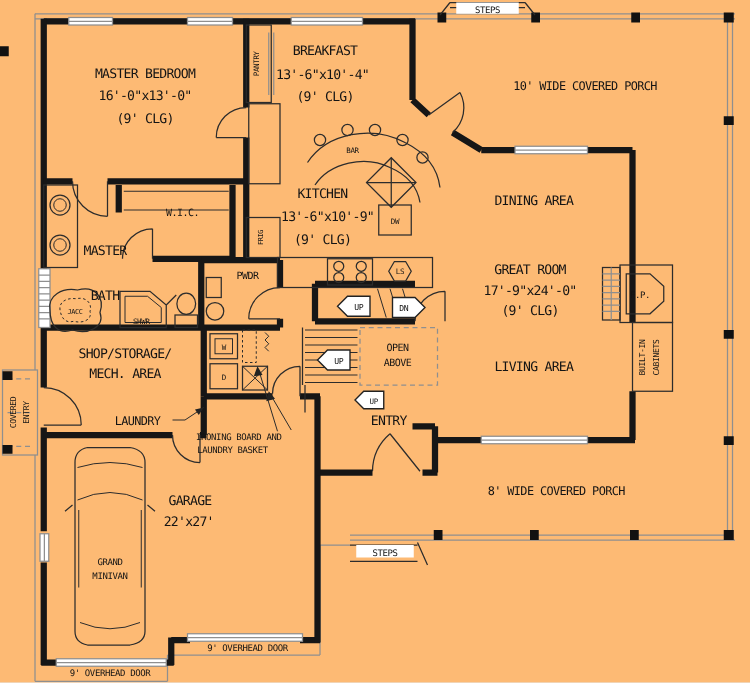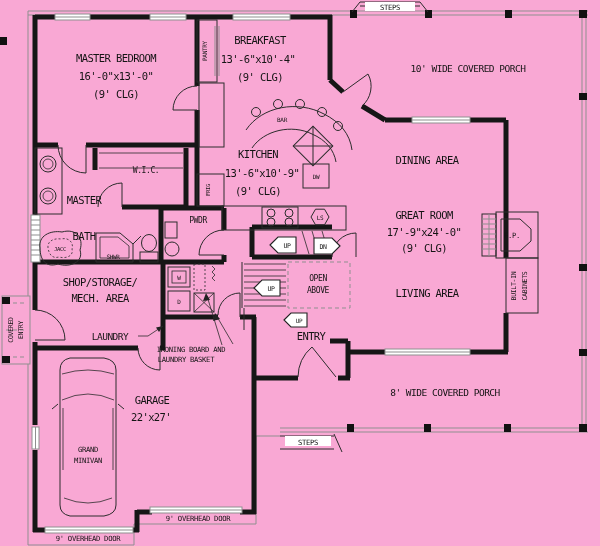--- a/index.html
+++ b/index.html
@@ -1,16 +1,16 @@
 <!DOCTYPE html>
 <html><head>
 <meta charset="utf-8">
 <style>
   html,body{margin:0;padding:0;background:#e8e8e8;}
-  #stage{width:600px;height:546px;background:#f9a8d4;position:relative;overflow:hidden;}
+  #stage{width:600px;height:546px;background:#fdba74;position:relative;overflow:hidden;}
   svg{display:block}
   .wall{stroke:#161616;stroke-width:5;fill:none;stroke-linecap:butt}
   .thin{stroke:#2c2c2c;stroke-width:1;fill:none}
   .thin2{stroke:#2c2c2c;stroke-width:.8;fill:none}
   .gray{stroke:#8f8f8f;stroke-width:1;fill:none}
   .dash{stroke-dasharray:4 3}
   .dash2{stroke-dasharray:2 2}
   .col{fill:#111;stroke:none}
   .win{fill:#fff;stroke:#8f8f8f;stroke-width:1}
   .arr{fill:#fff;stroke:#222;stroke-width:1.1}

